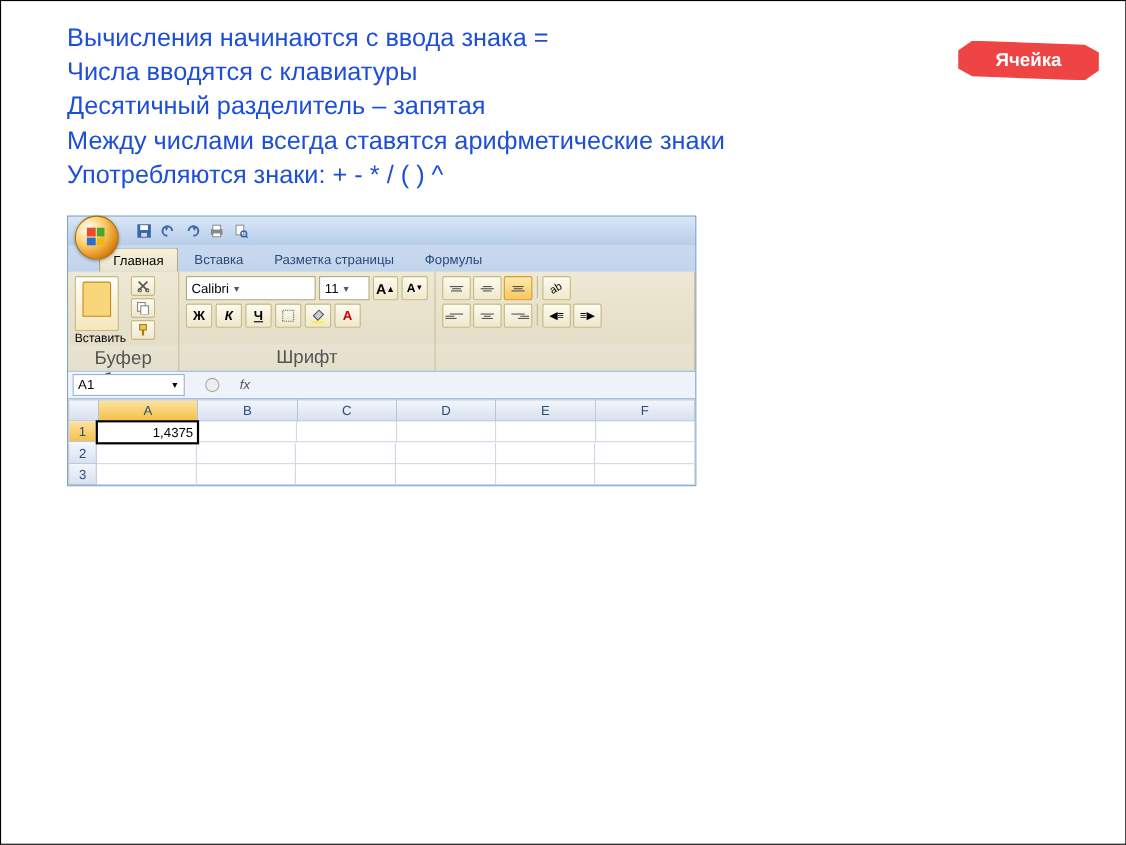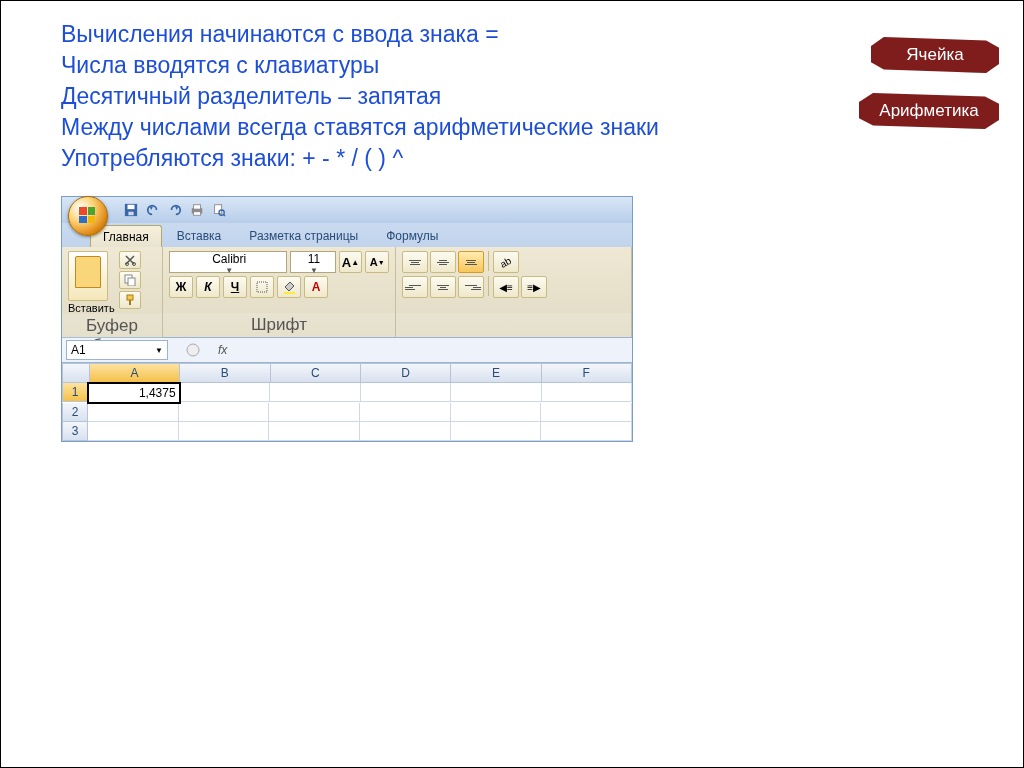--- a/index.html
+++ b/index.html
@@ -14,27 +14,28 @@
   }
   .slide { padding: 18px 40px 20px 60px; }
   .title { font-size: 34px; color: #555; margin: 6px 0 10px 0; font-weight: normal; }
   .bullets { font-size: 23px; line-height: 1.35; color: #1d4ed8; margin-bottom: 22px; }
 
   .banner {
     position: absolute;
     right: 24px;
     width: 128px;
     height: 36px;
-    background: #7f1d1d;
+    background: #ef4444;
     color: #fff;
     font-size: 17px;
     text-align: center;
     line-height: 36px;
     clip-path: polygon(0 25%, 10% 0, 90% 10%, 100% 30%, 100% 75%, 90% 100%, 10% 90%, 0 70%);
     box-shadow: 2px 2px 4px rgba(0,0,0,.25);
+    font-weight: bold;
   }
 
   
   .excel { width: 570px; border: 1px solid #7a9ec8; background:#c9daf0; font-family: Tahoma, Arial; font-size:12px;}
   .titlebar { height: 26px; background: linear-gradient(#d9e6f7,#b7cde9); display:flex; align-items:center; padding:0 4px;}
   .orb { width:38px; height:38px; border-radius:50%; background: radial-gradient(circle at 30% 30%, #fff, #ffd47a 35%, #e08a15 70%, #8a4c00); border:1px solid #a96e00; margin:-2px 6px -14px 2px; position:relative; z-index: 5; box-shadow: 0 1px 3px rgba(0,0,0,.4);}
   .orb-win { width: 16px; height:16px; position:absolute; top:10px; left:10px; display:grid; grid-template: 1fr 1fr/1fr 1fr; gap:1px;}
   .orb-win span:nth-child(1){background:#e74b2c;} .orb-win span:nth-child(2){background:#4ca32e;}
   .orb-win span:nth-child(3){background:#2c6fc8;} .orb-win span:nth-child(4){background:#f2b90c;}
   .qat { display:flex; gap:8px; margin-left:10px; align-items:center;}
@@ -46,21 +47,21 @@
   .group { border-right: 1px solid #c6bf9e; padding: 4px 6px 0; display:flex; flex-direction:column; justify-content:space-between;}
   .group-body { display:flex; gap:4px; align-items:flex-start;}
   .group-label { font-size: 17px; color:#555; text-align:center; padding:2px 0; background:rgba(255,255,255,.15); margin: 0 -6px;}
   .clipboard-big { width:38px; height:48px; background: linear-gradient(#fff,#f5e7b8); border:1px solid #c8bb80; border-radius:2px; position:relative;}
   .clipboard-icon { width:24px; height:30px; margin:4px auto 0; background:#f9d67a; border:1px solid #c18a20; border-radius:2px 2px 0 0; position:relative;}
   .clip-label { text-align:center; font-size:11px; padding-top:1px;}
   .small-col { display:flex; flex-direction:column; gap:2px;}
   .sbtn { width:20px; height:16px; border:1px solid #c8bb80; background: linear-gradient(#fdfbf1,#efe8cc); border-radius:2px; display:flex; align-items:center; justify-content:center;}
 
   .font-group .row { display:flex; gap:3px; align-items:center; margin-bottom:3px;}
-  .combo { height:20px; border:1px solid #b0a87a; background:#fff; display:flex; align-items:center; padding: 0 2px 0 4px; font-size:12px;flex-direction:column;}
+  .combo { height:20px; border:1px solid #b0a87a; background:#fff; display:flex; align-items:center; padding: 0 2px 0 4px; font-size:12px;}
   .combo .arr { width:14px; text-align:center; color:#555; font-size:8px;}
   .toggle { width:22px; height:20px; border:1px solid #c8bb80; background:linear-gradient(#fdfbf1,#efe8cc); border-radius:2px; display:flex; align-items:center; justify-content:center; font-size:12px; font-weight:bold;}
   .align-group .row { display:flex; gap:2px; margin-bottom:3px;}
   .abtn { width:24px; height:20px; border:1px solid #c8bb80; background:linear-gradient(#fdfbf1,#efe8cc); border-radius:2px; display:flex; flex-direction:column; justify-content:center; align-items:center; gap:1px;}
   .abtn.hot { background: linear-gradient(#ffecb0,#f8c65b); border-color:#d49c24;}
   .ln { height:1px; background:#555;}
 
   .formulabar { height:24px; background:#eef3fb; border-top:1px solid #9cb2d1; border-bottom:1px solid #9cb2d1; display:flex; align-items:center; padding: 0 4px; gap:18px; font-size:12px;}
   .namebox { width:92px; height:18px; border:1px solid #9cb2d1; background:#fff; padding:0 4px; display:flex; align-items:center; justify-content:space-between;}
   .fx { font-style:italic; color:#555;}
@@ -76,21 +77,20 @@
   .rowh.sel { background: linear-gradient(#fde3a0,#f5c04a);}
   .cell { width:90px; height:18px; border-right:1px solid #d0d7e5; border-bottom:1px solid #d0d7e5; padding: 0 3px; text-align:right; line-height:18px;}
   .cell.active { border: 2px solid #000; margin:-1px; position:relative; z-index:2; background:#fff;}
 </style>
 </head>
 <body>
 
 <div class="slide">
 
   <div class="banner" style="top:36px">Ячейка</div>
-  <div class="banner" style="top:92px; width:140px">Арифметика</div>
 
   <div class="bullets">
     <div>Вычисления начинаются с ввода знака =</div>
     <div>Числа вводятся с клавиатуры</div>
     <div>Десятичный разделитель – запятая</div>
     <div>Между числами всегда ставятся арифметические знаки</div>
     <div>Употребляются знаки: + - * / ( ) ^</div>
   </div>
 
   <div class="excel">

